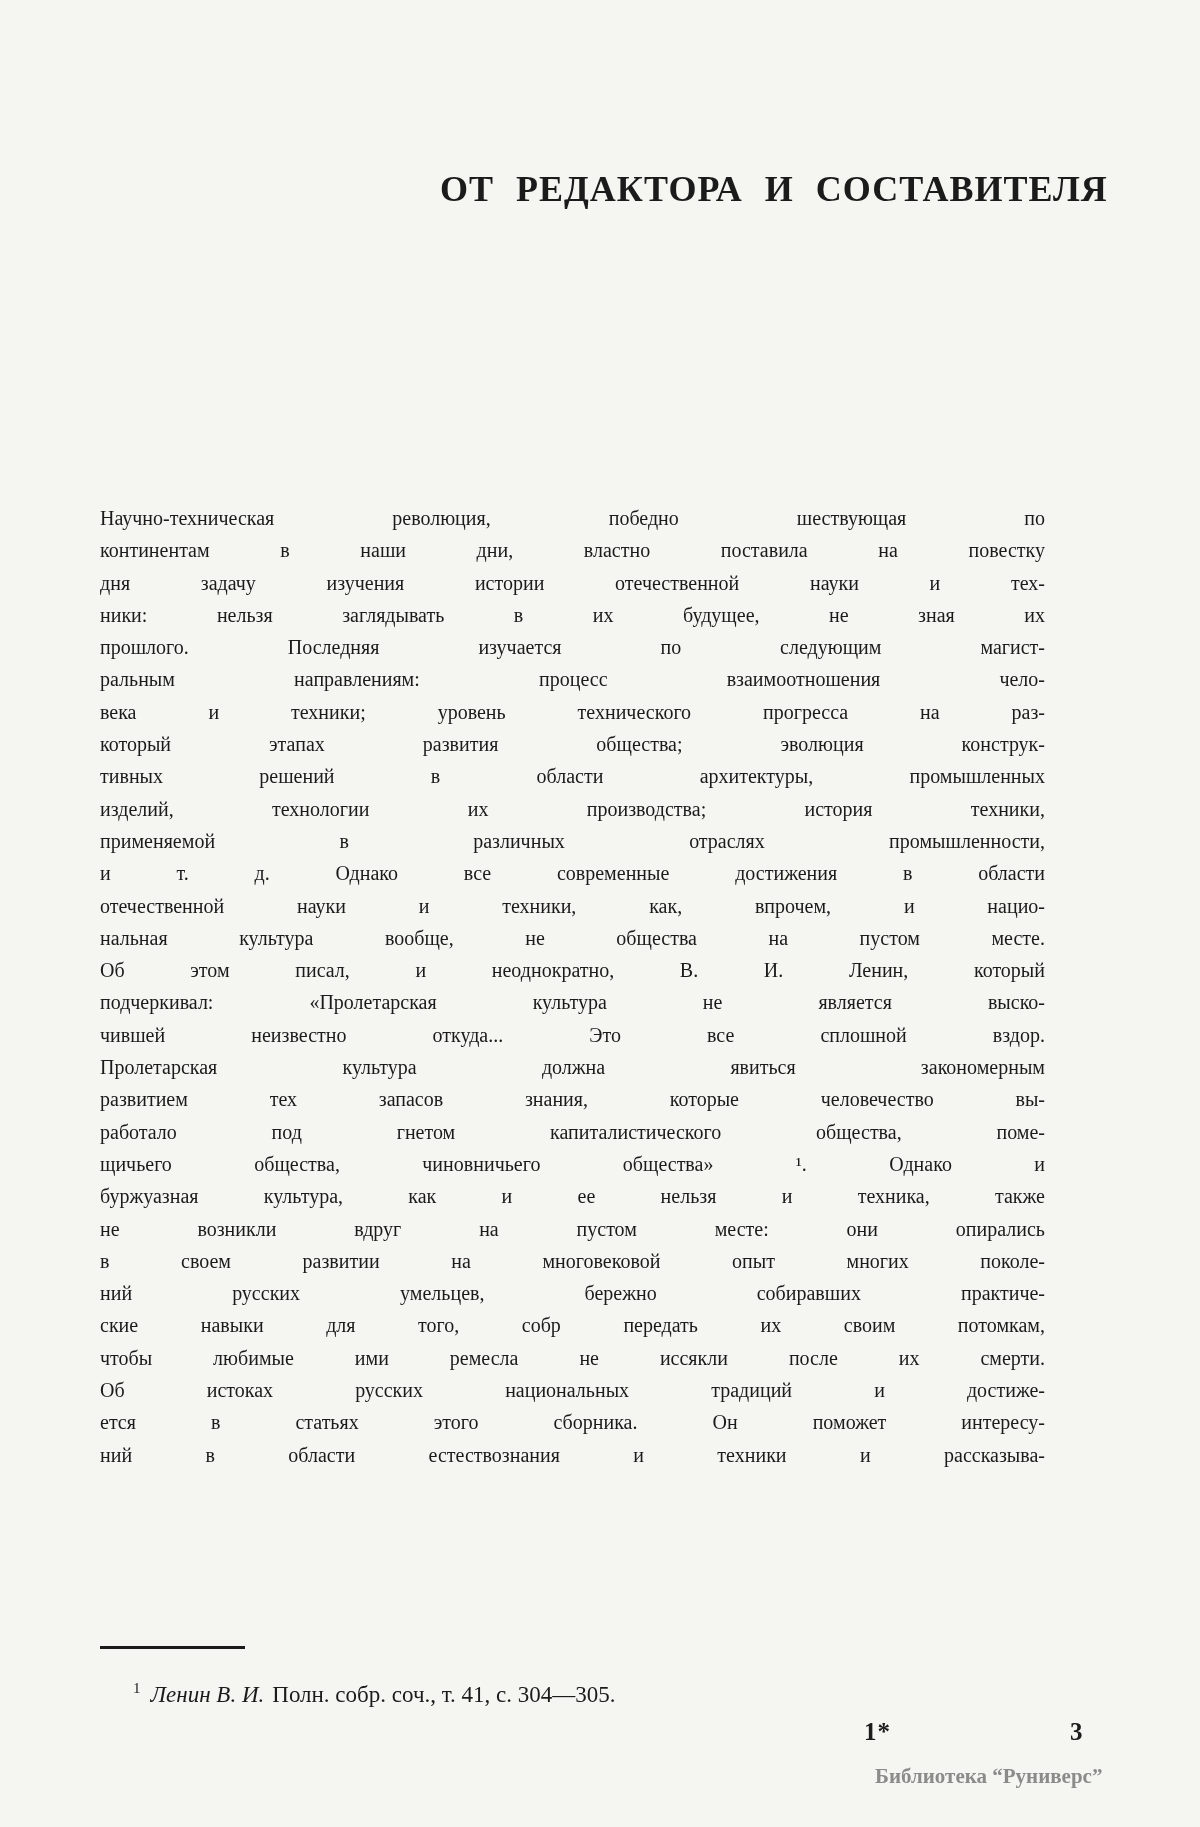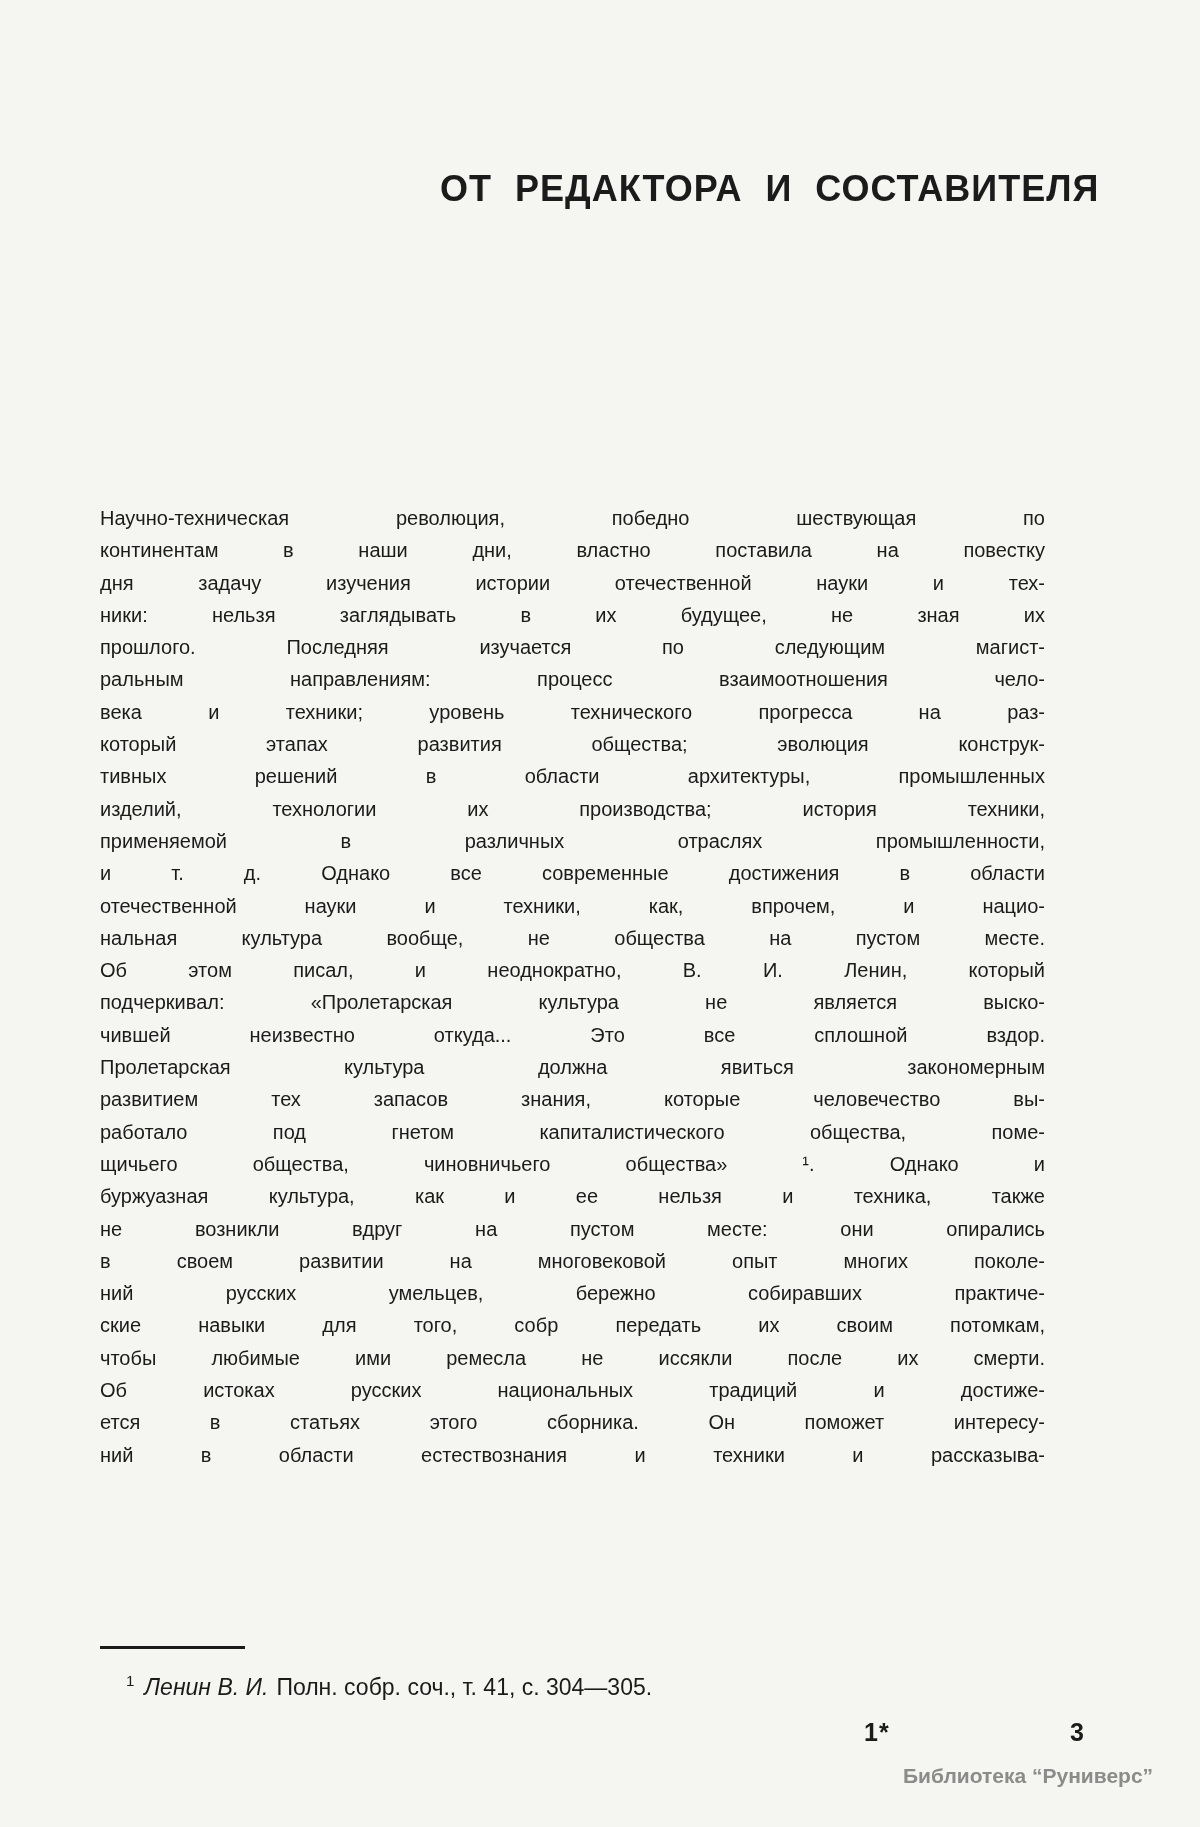--- a/index.html
+++ b/index.html
@@ -7,21 +7,21 @@
     padding: 0;
     background: #e8e8e4;
   }
   .page {
     position: relative;
     width: 1200px;
     height: 1827px;
     margin: 0 auto;
     background: var(--bg, #f5f5f1);
     color: var(--ink, #1b1b1b);
-    font-family: Liberation Sans, sans-serif;
+    font-family: Liberation Serif, serif;
     overflow: hidden;
   }
   .title {
     position: absolute;
     left: 440px;
     top: 168px;
     margin: 0;
     font-size: 36px;
     font-weight: bold;
     letter-spacing: 1px;
@@ -48,21 +48,21 @@
     left: 100px;
     top: 1646px;
     width: 145px;
     height: 3px;
     background: var(--ink, #1b1b1b);
   }
   .footnote {
     position: absolute;
     left: 118px;
     top: 1658px;
-    margin: 8px;
+    margin: 15px;
     font-size: 23px;
     line-height: 30px;
     white-space: nowrap;
   }
   .footnote sup {
     font-size: 15px;
     margin-right: 10px;
   }
   .footnote .fn-author {
     font-style: italic;
@@ -78,21 +78,21 @@
   }
   .page-num {
     position: absolute;
     left: 1070px;
     top: 1718px;
     font-size: 25px;
     font-weight: bold;
   }
   .watermark {
     position: absolute;
-    left: 903px;
+    left: 875px;
     top: 1764px;
     width: 240px;
     font-size: 21px;
     font-weight: bold;
     color: var(--wm, #8b8b89);
     white-space: nowrap;
   }
 </style>
 </head>
 <body>

